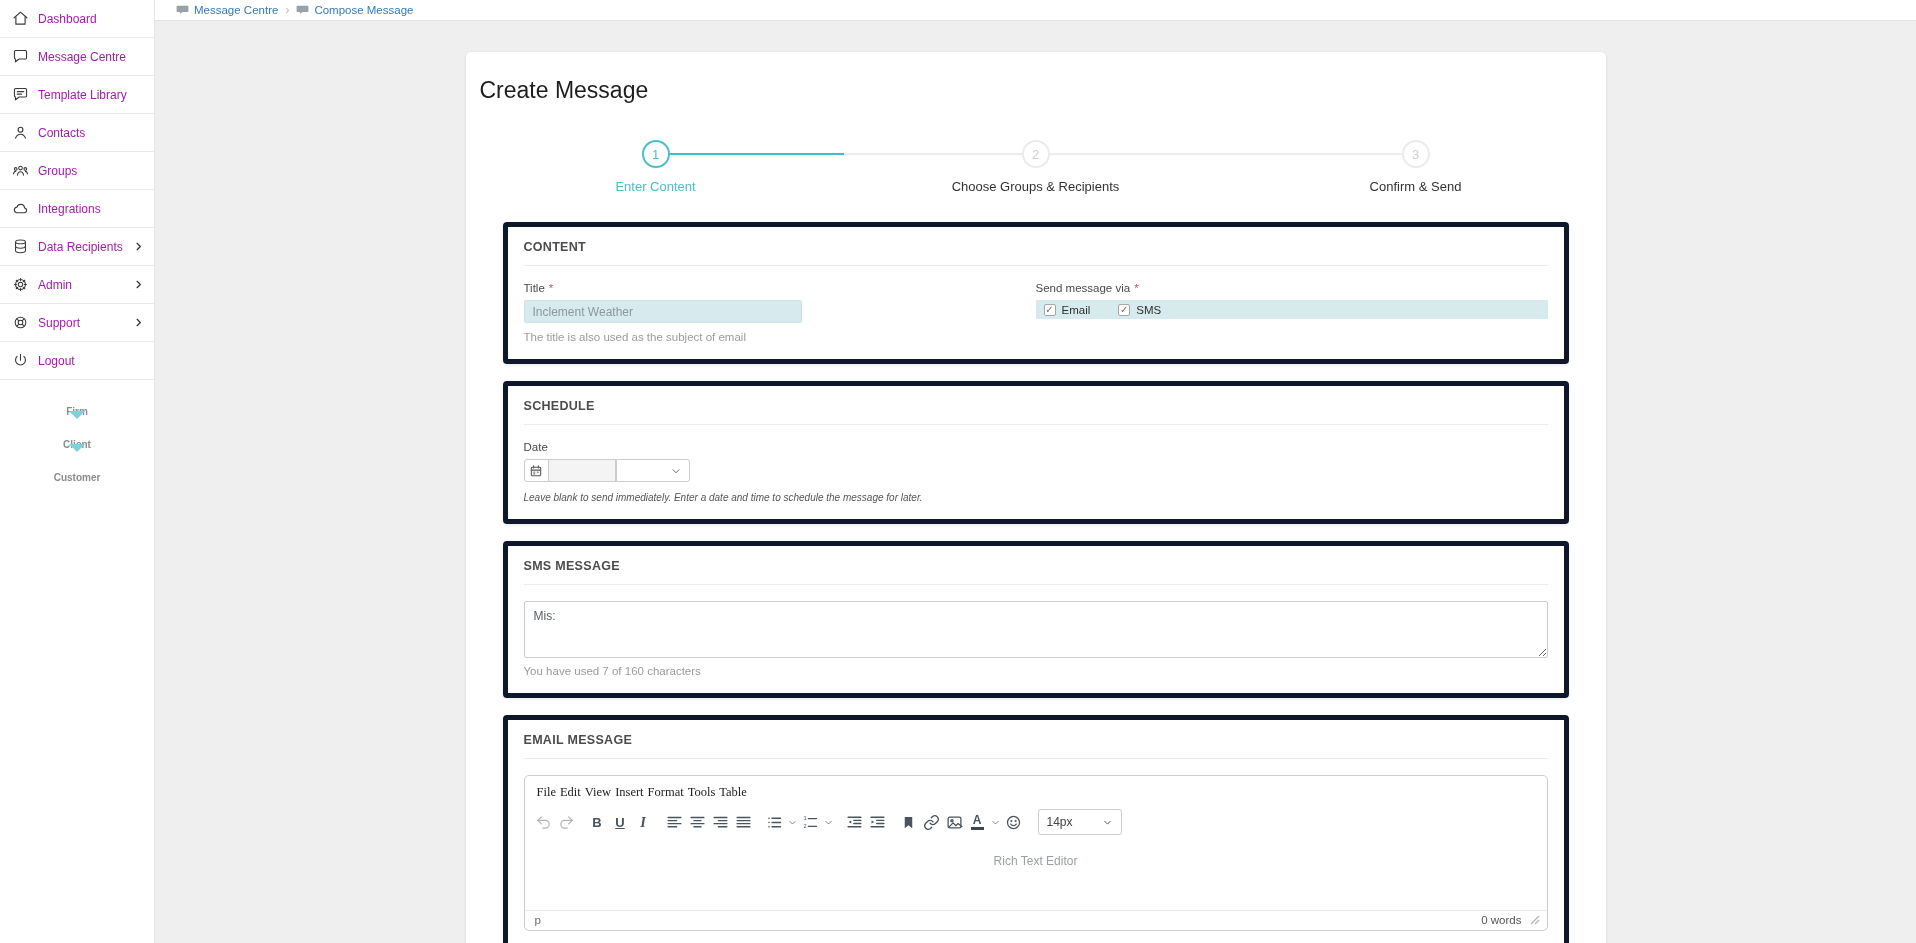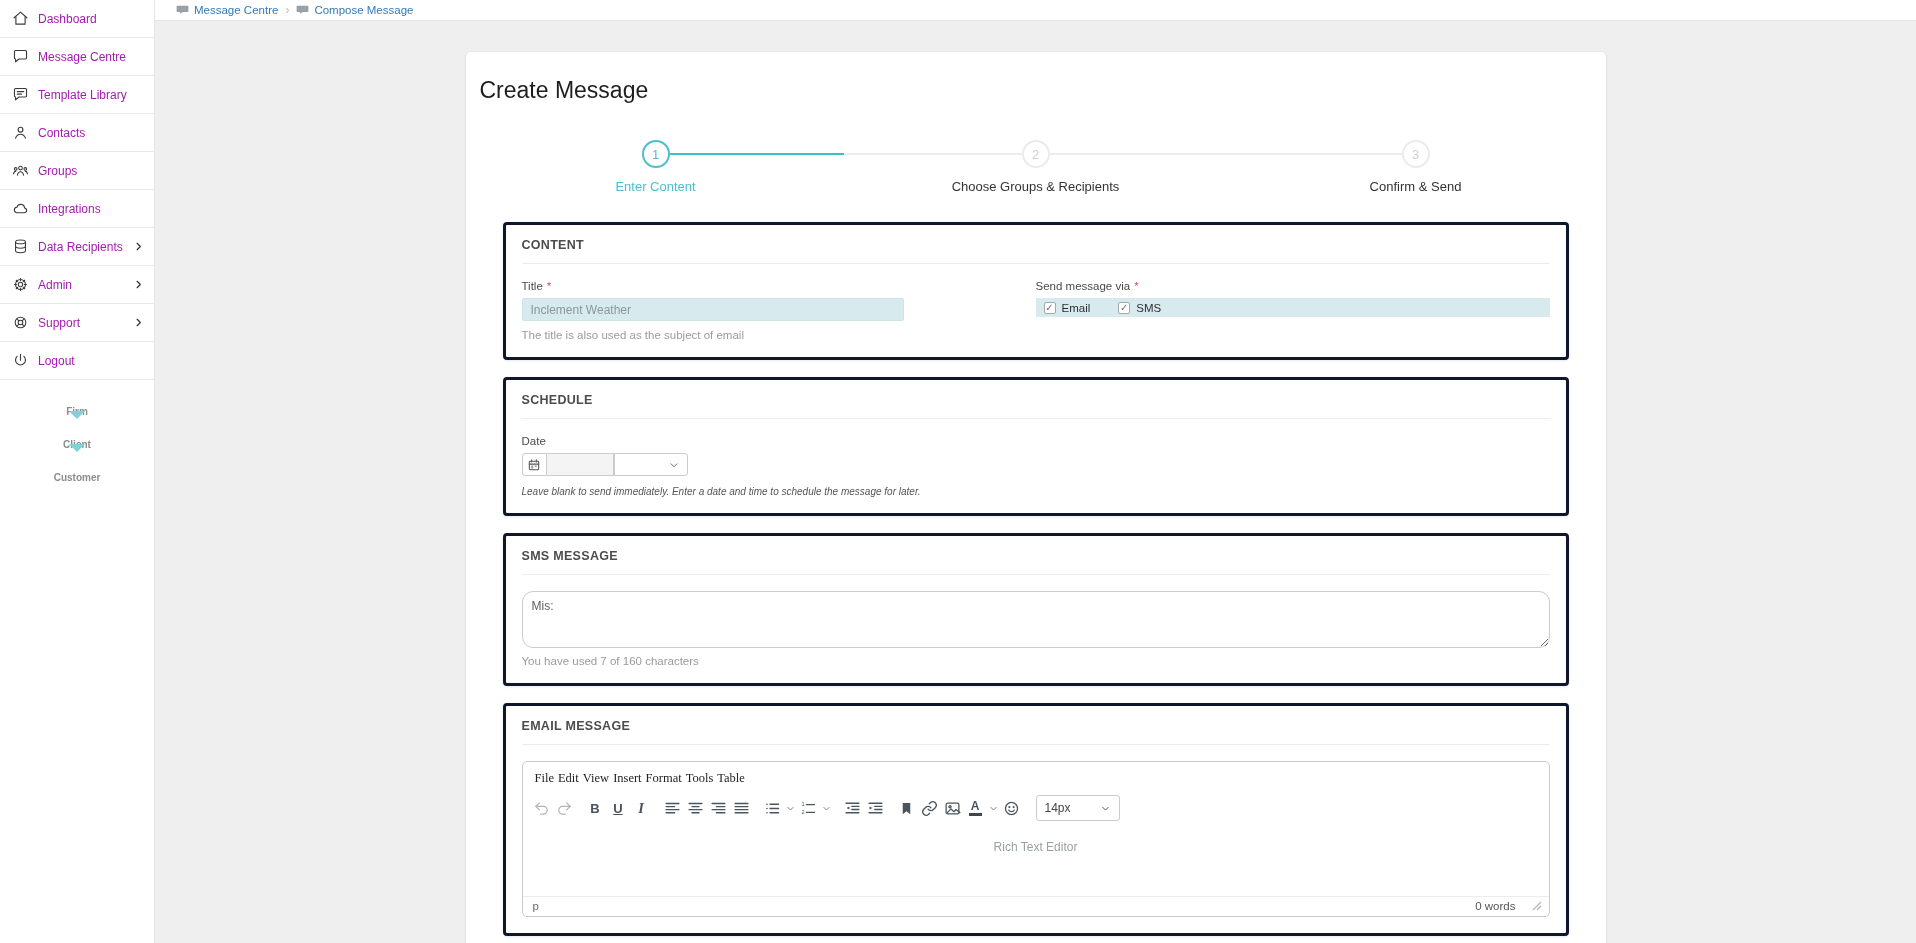--- a/index.html
+++ b/index.html
@@ -55,36 +55,36 @@
   .step-circle {
     width:28px; height:28px; border-radius:50%; background:#fff; border:2px solid #ebebeb;
     display:flex; align-items:center; justify-content:center; font-size:13px; color:#cfcfcf;
   }
   .step-label { margin-top:11px; font-size:13px; color:#333; }
   .step.active .step-circle { border-color:#4bbfca; color:#4bbfca; }
   .step.active .step-label { color:#4bbfca; }
 
   
   .section {
-    margin:0 37px 17px; background:#fff; border:3px solid #0f172a; border-radius:4px;
+    margin:0 37px 17px; background:#fff; border:5px solid #0f172a; border-radius:4px;
     box-shadow:0 1px 3px rgba(0,0,0,.09); padding:13px 16px 16px;
   }
   .section-head {
     font-size:12.5px; font-weight:700; color:#4c4c4c; letter-spacing:.3px;
     padding-bottom:11px; border-bottom:1px solid #ececec; margin-bottom:16px;
   }
   .field-label { font-size:11.5px; color:#4a4a4a; margin-bottom:6px; display:flex; gap:4px; }
   .req { color:#d9534f; }
   .field-help { font-size:11.5px; color:#9b9b9b; margin-top:8px; }
 
   
   .content-row { display:flex; }
   .content-col { width:50%; }
   .title-input {
-    width:382px; height:23px; background:#d7eaee; border:1px solid #cde3e8; border-radius:2px;
+    width:278px; height:23px; background:#d7eaee; border:1px solid #cde3e8; border-radius:2px;
     padding:0 8px; font-size:12px; color:#8b989c; font-family:inherit; outline:none;
   }
   .sendvia-bar {
     height:19px; background:#d7eaee; display:flex; align-items:center; gap:28px; padding:0 8px;
   }
   .chk { display:flex; align-items:center; gap:6px; font-size:11.5px; color:#2f2f2f; cursor:pointer; }
   .chk-box {
     width:12px; height:12px; background:#fff; border:1px solid #a7a7a7; border-radius:2px;
     display:flex; align-items:center; justify-content:center; font-size:10px; color:#6f6f6f; line-height:1;
   }
@@ -100,21 +100,21 @@
     font-size:12px; color:#555; font-family:inherit; outline:none;
   }
   .date-select {
     width:74px; background:#fff; border:1px solid #ccc; border-radius:0 3px 3px 0;
     display:flex; align-items:center; justify-content:flex-end; padding-right:7px; cursor:pointer; color:#666;
   }
   .schedule-help { font-style:italic; font-size:10px; color:#555; margin-top:10px; }
 
   
   .sms-textarea {
-    display:block; width:100%; height:57px; border:1px solid #ccc; border-radius:11px;
+    display:block; width:100%; height:57px; border:1px solid #ccc; border-radius:2px;
     padding:7px 9px; font-size:12px; color:#5a6165; font-family:inherit; resize:vertical; outline:none;
   }
   .char-count { font-size:11.5px; color:#9b9b9b; margin-top:7px; }
 
   
   .editor { border:1px solid #ccc; border-radius:5px; overflow:hidden; background:#fff; }
   .menubar { display:flex; gap:4px; padding:9px 12px 5px;font-family:Liberation Serif, serif; }
   .menu-item { font-size:12.5px; color:#222; cursor:pointer; }
   .toolbar { display:flex; align-items:center; padding:4px 7px 7px; }
   .tb {
@@ -134,21 +134,21 @@
   }
   .forecolor { display:flex; flex-direction:column; align-items:center; line-height:1; }
   .forecolor .fc-a { font-size:12px; font-weight:700; }
   .forecolor .fc-bar { width:13px; height:3px; background:#3e474e; margin-top:1px; }
   .editor-body { padding:12px 13px; min-height:68px; font-size:12px; color:#999fa3;text-align:center; }
   .statusbar {
     display:flex; align-items:center; justify-content:space-between;
     border-top:1px solid #ececec; padding:3px 7px 4px 10px;
   }
   .elem-path { font-size:11.5px; color:#6b6b6b; }
-  .wordcount-wrap { display:flex; align-items:center; gap:16px; }
+  .wordcount-wrap { display:flex; align-items:center; gap:8px; }
   .wordcount { font-size:11.5px; color:#555; }
 
   
   .footer-row { display:flex; justify-content:space-between; margin:9px 37px 0; }
   .btn {
     background:#00b5d8; border:1px solid #00a3c4; border-radius:3px; color:#0c0c0c;
     font-size:12px; font-family:inherit; padding:4px 10px; cursor:pointer;
   }
 </style>
 </head>

